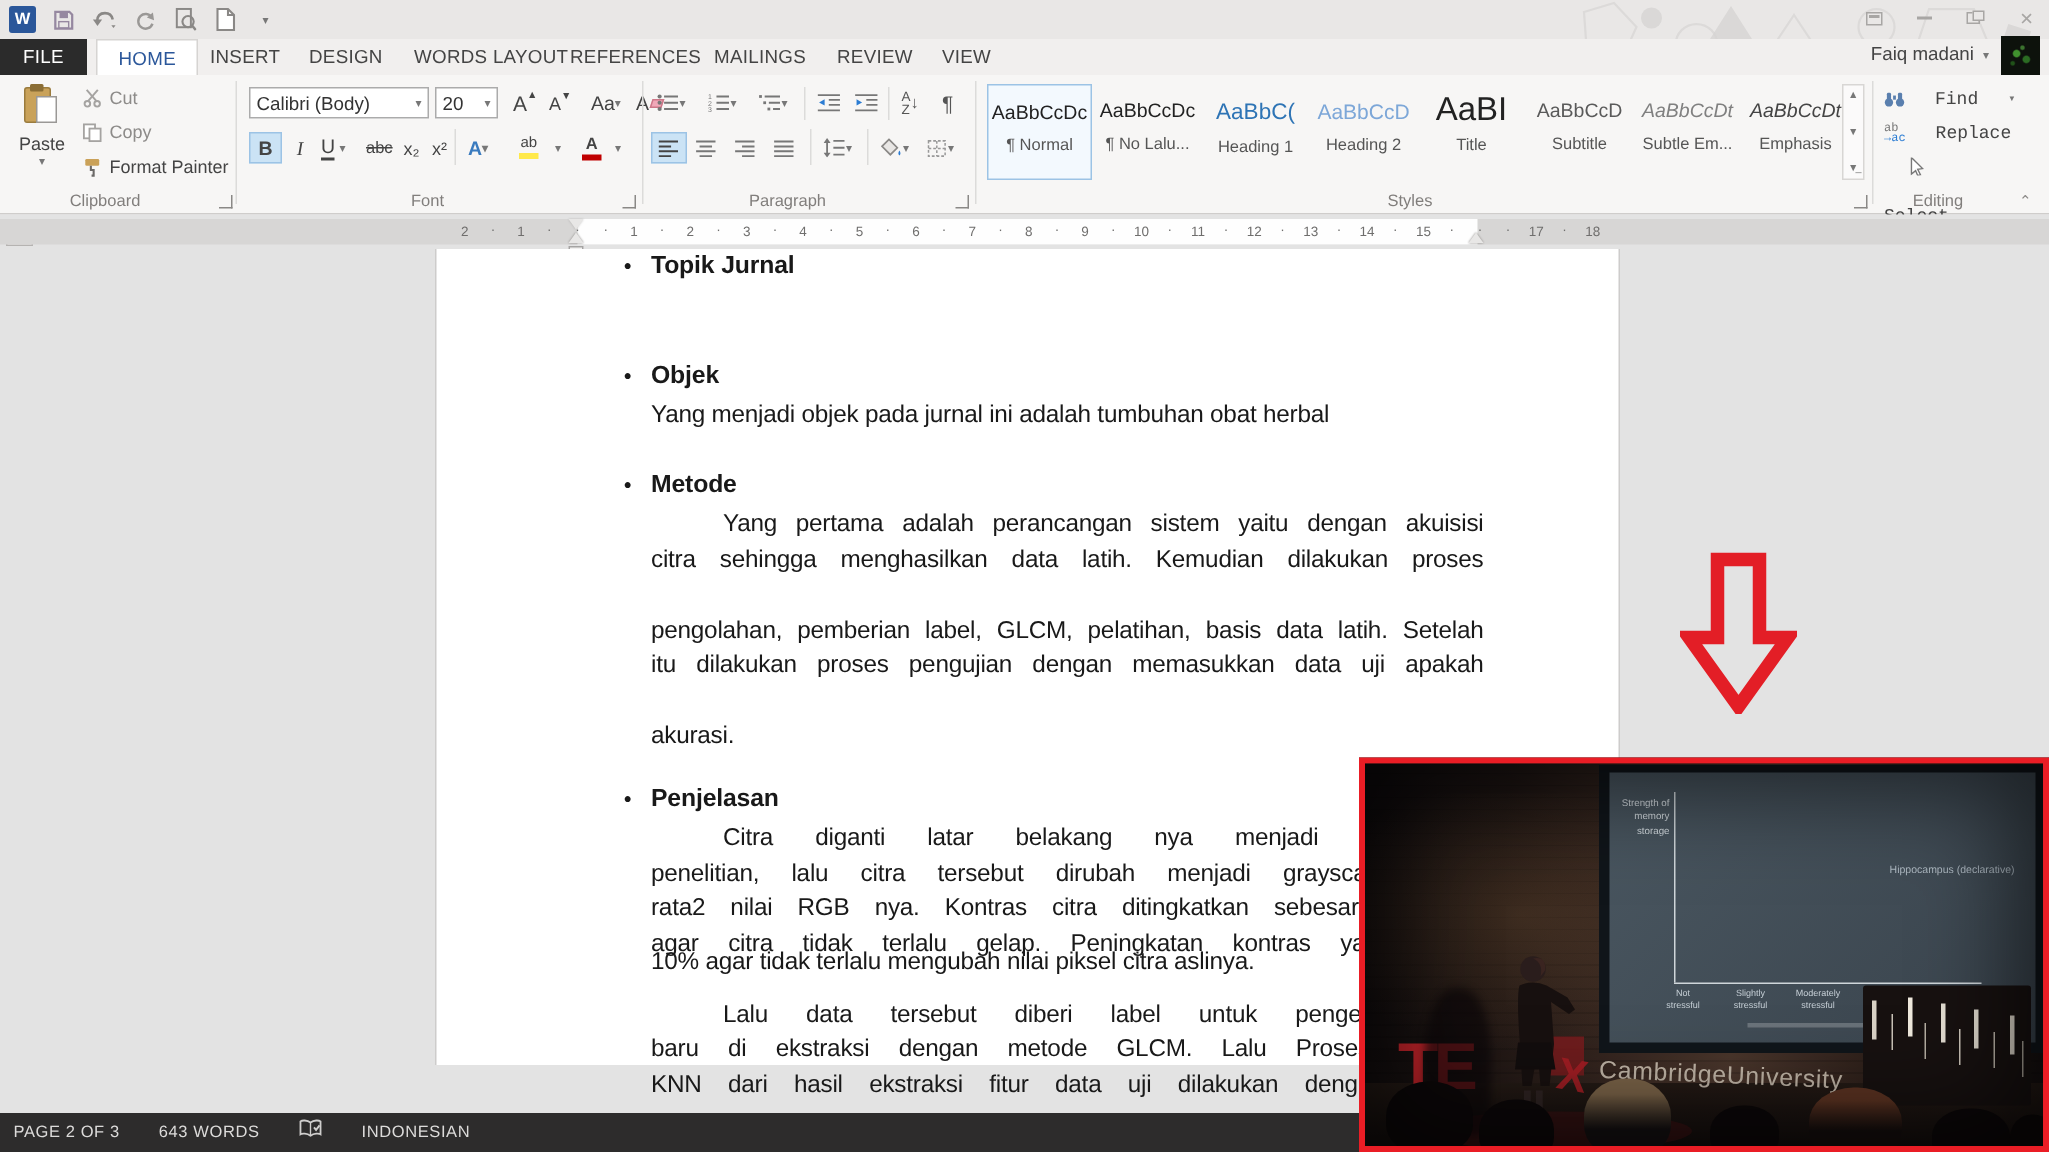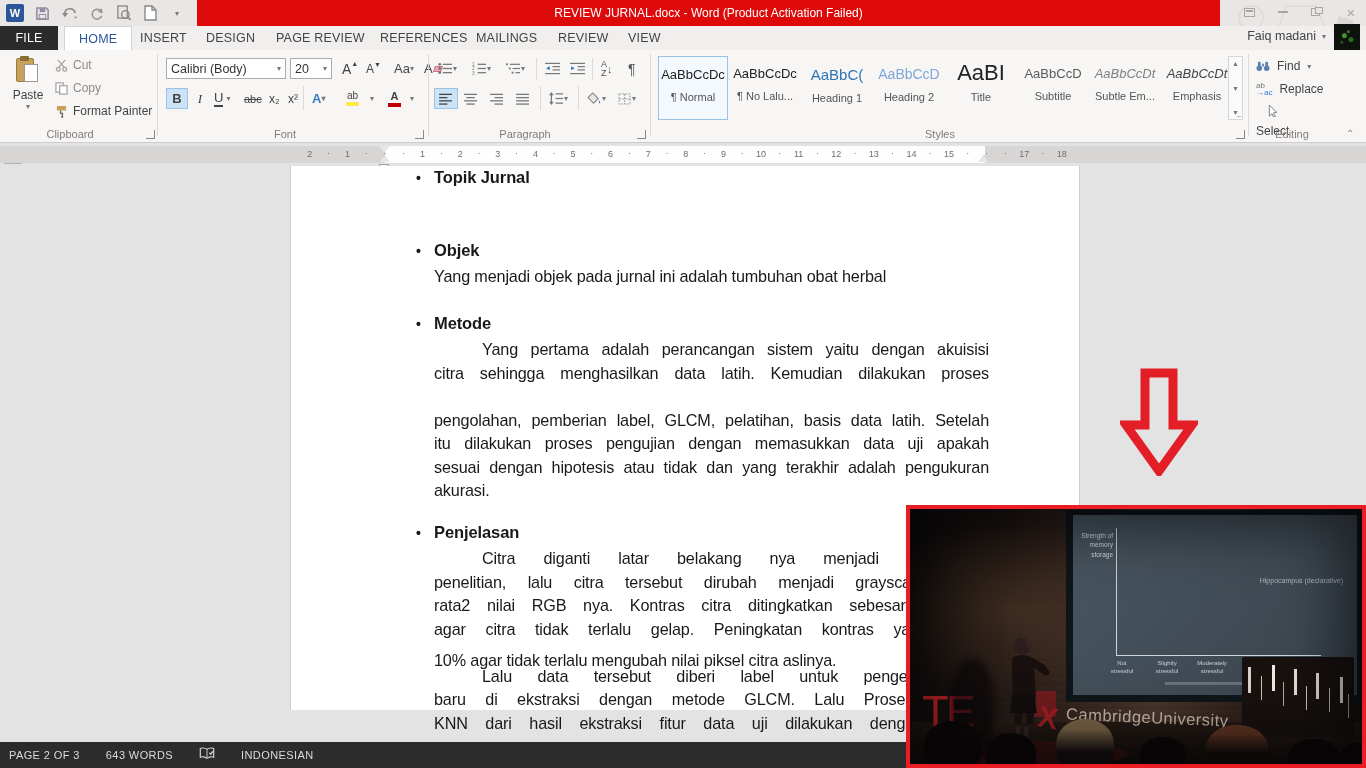--- a/index.html
+++ b/index.html
@@ -44,21 +44,21 @@
   .combo { position:absolute; background:#fff; border:1px solid #ababab; height:21px; font-size:12.5px; color:#333; display:flex; align-items:center; padding:0 4px; justify-content:space-between; }
   .ic { display:inline-block; vertical-align:middle; }
   .fmt { position:absolute; height:21px; display:flex; align-items:center; justify-content:center; font-size:13px; color:#444; padding:0 4px; }
   .sel-hl { background:#cbe3f5; border:1px solid #9cc3e5; }
   .ubar { border-bottom:2px solid #444; }
   .style-item { position:absolute; top:6px; width:70px; height:64px; text-align:center; cursor:default; }
   .style-item .prev { font-size:13px; color:#222; margin-top:10px; white-space:nowrap; overflow:hidden; }
   .style-item .nm { font-size:11px; color:#555; margin-top:9px; white-space:nowrap; overflow:hidden; }
   .style-item.selected { border:1px solid #9cc3e5; background:#f3f9fe; }
   .styles-scroll { position:absolute; left:1228px; top:6px; width:15px; height:64px; border:1px solid #d8d6d4; background:#fbfafa; display:flex; flex-direction:column; align-items:center; justify-content:space-between; padding:3px 0; color:#777; font-size:7px; }
-  .edit-item { position:absolute; left:1256px; display:flex; align-items:center; gap:7px; font-size:12px; color:#444; }
+  .edit-item { position:absolute; left:1256px; display:flex; align-items:center; gap:20px; font-size:12px; color:#444;font-family:Liberation Mono, monospace; }
   .collapse { position:absolute; left:1346px; top:78px; color:#8a8886; font-size:10px; }
 
   
   .ruler-strip { position:absolute; left:0; top:143px; width:1366px; height:23px; background:#e3e3e3; }
   .tabsel { position:absolute; left:4px; top:3px; width:18px; height:18px; background:#f3f2f1; border:1px solid #b5b3b1; color:#555; font-size:11px; display:flex; align-items:center; justify-content:center; }
   .ruler-bar { position:absolute; left:0; top:3px; width:1366px; height:17px; background:#d7d6d5; }
   .ruler-white { position:absolute; left:385px; top:0; width:600px; height:17px; background:#fefefe; }
   .rnum { position:absolute; top:3px; transform:translateX(-50%); font-size:9px; color:#6f6e6d; }
   .rdot { position:absolute; top:2px; transform:translateX(-50%); font-size:9px; color:#6f6e6d; }
   .m-first { position:absolute; left:379px; top:3px; width:0; height:0; border-left:5px solid transparent; border-right:5px solid transparent; border-top:7px solid #e8e7e6; filter:drop-shadow(0 0 .6px #89878573); }
@@ -91,21 +91,21 @@
   .vglow { position:absolute; left:0; top:20px; width:260px; height:180px; background:radial-gradient(ellipse at 40% 45%, rgba(160,115,70,.22), transparent 65%); }
   .vvignette { position:absolute; inset:0; box-shadow:inset 0 0 60px 22px rgba(0,0,0,.55); }
   .vscreen-frame { position:absolute; left:156px; top:1px; width:296px; height:192px; background:#10151a; }
   .vslide { position:absolute; left:163px; top:6px; width:284px; height:180px; background:linear-gradient(135deg,#4a5761,#39434c); }
   .ax-y { position:absolute; left:43px; top:13px; width:1px; height:127px; background:#cfd6da; }
   .ax-x { position:absolute; left:43px; top:140px; width:205px; height:1px; background:#cfd6da; }
   .ylab { position:absolute; left:0; top:16px; width:40px; text-align:right; font-size:6.5px; line-height:1.45; color:#d5dce1; }
   .serlab { position:absolute; left:150px; top:62px; width:120px; text-align:right; font-size:7px; color:#aeb9c2; }
   .xl { position:absolute; top:145px; width:46px; text-align:center; font-size:6px; line-height:1.3; color:#c6cfd6; }
   .attrib { position:absolute; left:92px; top:167px; width:186px; height:2.5px; background:rgba(255,255,255,.22); filter:blur(.4px); }
-  .tedx { position:absolute; left:12px; top:178px; font-size:44px; font-weight:normal; color:#bf2329; letter-spacing:-3px; }
+  .tedx { position:absolute; left:22px; top:178px; font-size:44px; font-weight:bold; color:#bf2329; letter-spacing:-3px; }
   .tedx-x { position:absolute; left:128px; top:192px; font-size:30px; font-weight:bold; color:#a61e24; transform:rotate(10deg); opacity:.9; }
   .redbox { position:absolute; left:118px; top:182px; width:28px; height:26px; background:#7e1b1e; opacity:.8; }
   .wallword { position:absolute; left:156px; top:199px; font-size:16.5px; color:rgba(216,206,190,.85); letter-spacing:.5px; transform:rotate(2.5deg); }
   .vfloor { position:absolute; left:0; bottom:0; width:452px; height:42px; background:linear-gradient(#241a15,#120d0c); }
   .stagepad { position:absolute; left:38px; top:232px; width:180px; height:26px; background:#3a1113; border-radius:50%; opacity:.7; }
   .shadowfig { position:absolute; left:40px; top:150px; width:44px; height:98px; background:#0a0608; border-radius:45% 45% 20% 20%; filter:blur(3px); opacity:.65; }
   .sticks-panel { position:absolute; left:332px; top:148px; width:112px; height:80px; background:#171110; border-radius:2px; }
   .stick { position:absolute; left:6px; top:10px; width:3px; height:26px; background:#d9d2c6;
     box-shadow:12px 8px 0 -1px #c9c2b6, 24px -2px 0 0 #efe9dd, 34px 14px 0 -1px #b5aea2,
       46px 2px 0 0 #e5dfd3, 57px 18px 0 -1px #cfc8bc, 68px 6px 0 0 #ded8cc,
@@ -163,44 +163,41 @@
         </svg>
     </span>
     <span class="qi">
       <svg width="13" height="16" viewBox="0 0 13 16">
           <path d="M1 1 h7 l4 4 v10 h-11 z" fill="#fff" stroke="#8a8886" stroke-width="1.4"></path>
           <path d="M8 1 v4 h4" fill="none" stroke="#8a8886" stroke-width="1.4"></path>
         </svg>
     </span>
     <span class="qi caret">▾</span>
   </div>
-  <div class="red-banner">
-    <span>REVIEW JURNAL.docx -  Word (Product Activation Failed)</span>
-  </div>
   <div class="win-controls">
     <span class="wc">
         <span class="ro"></span>
       </span>
     <span class="wc">
         <span class="bar"></span>
       </span>
     <span class="wc">
         <span class="sq"></span>
         <span class="sq2"></span>
       </span>
     <span class="wc" style="font-size:15px;">×</span>
   </div>
 </div>
 
 <div class="tabrow">
   <span class="tab file" style="left:0;">FILE</span>
   <span class="tab active" style="left:64px;">HOME</span>
   <span class="tab" style="left:126px;">INSERT</span>
   <span class="tab" style="left:192px;">DESIGN</span>
-  <span class="tab" style="left:262px;">PAGE REVIEW</span>
+  <span class="tab" style="left:262px;">WORDS LAYOUT</span>
   <span class="tab" style="left:366px;">REFERENCES</span>
   <span class="tab" style="left:462px;">MAILINGS</span>
   <span class="tab" style="left:544px;">REVIEW</span>
   <span class="tab" style="left:614px;">VIEW</span>
   <div class="account">
     <span>Faiq madani</span>
     <span class="caret">▾</span>
   </div>
   <span class="avatar"></span>
 </div>
@@ -599,29 +596,28 @@
     <div class="sec" style="top:2px"><span class="blt">•</span><span>Topik Jurnal</span></div>
 
     <div class="sec" style="top:75px"><span class="blt">•</span><span>Objek</span></div>
     <div class="bl ll" style="top:99px">Yang menjadi objek pada jurnal ini adalah tumbuhan obat herbal</div>
 
     <div class="sec" style="top:148px"><span class="blt">•</span><span>Metode</span></div>
     <div class="bl jl ind" style="top:172px">Yang pertama adalah perancangan sistem yaitu dengan akuisisi</div>
     <div class="bl jl" style="top:195.5px">citra sehingga menghasilkan data latih. Kemudian dilakukan proses</div>
     <div class="bl jl" style="top:242.5px">pengolahan, pemberian label, GLCM, pelatihan, basis data latih. Setelah</div>
     <div class="bl jl" style="top:266px">itu dilakukan proses pengujian dengan memasukkan data uji apakah</div>
-    <div class="bl jl" style="top:289.5px">sesuai dengan hipotesis atau tidak dan yang terakhir adalah pengukuran</div>
     <div class="bl ll" style="top:313px">akurasi.</div>
 
     <div class="sec" style="top:357px"><span class="blt">•</span><span>Penjelasan</span></div>
     <div class="bl jl ind" style="top:381px">Citra diganti latar belakang nya menjadi agar me</div>
     <div class="bl jl" style="top:404.5px">penelitian, lalu citra tersebut dirubah menjadi grayscale denga</div>
     <div class="bl jl" style="top:428px">rata2 nilai RGB nya. Kontras citra ditingkatkan sebesar 10% da</div>
     <div class="bl jl" style="top:451.5px">agar citra tidak terlalu gelap. Peningkatan kontras yang dilaku</div>
-    <div class="bl ll" style="top:483px">10% agar tidak terlalu mengubah nilai piksel citra aslinya.</div>
+    <div class="bl ll" style="top:464px">10% agar tidak terlalu mengubah nilai piksel citra aslinya.</div>
     <div class="bl jl ind" style="top:498.5px">Lalu data tersebut diberi label untuk pengelompokkan.</div>
     <div class="bl jl" style="top:522px">baru di ekstraksi dengan metode GLCM. Lalu Proses klasifika</div>
     <div class="bl jl" style="top:545.5px">KNN dari hasil ekstraksi fitur data uji dilakukan dengan perhitu</div>
   </div>
 </div>
 
 <div class="statusbar">
   <span class="sb">PAGE 2 OF 3</span>
   <span class="sb">643 WORDS</span>
   <span>

